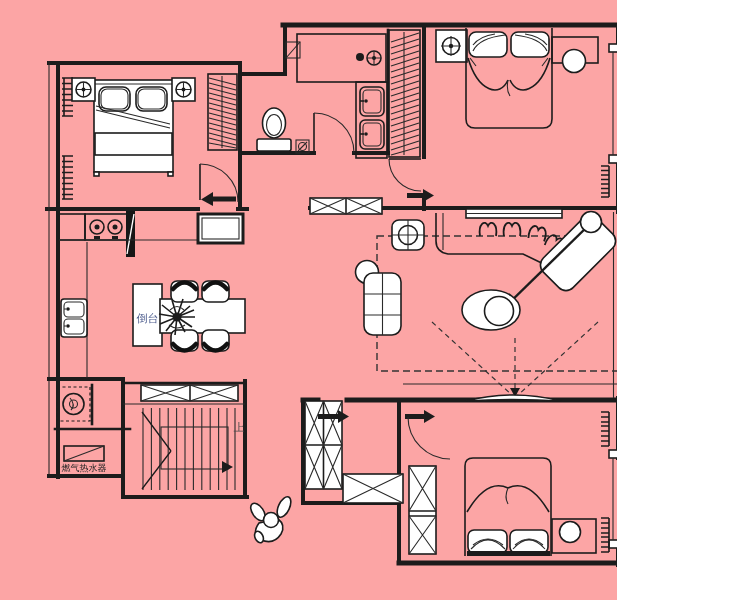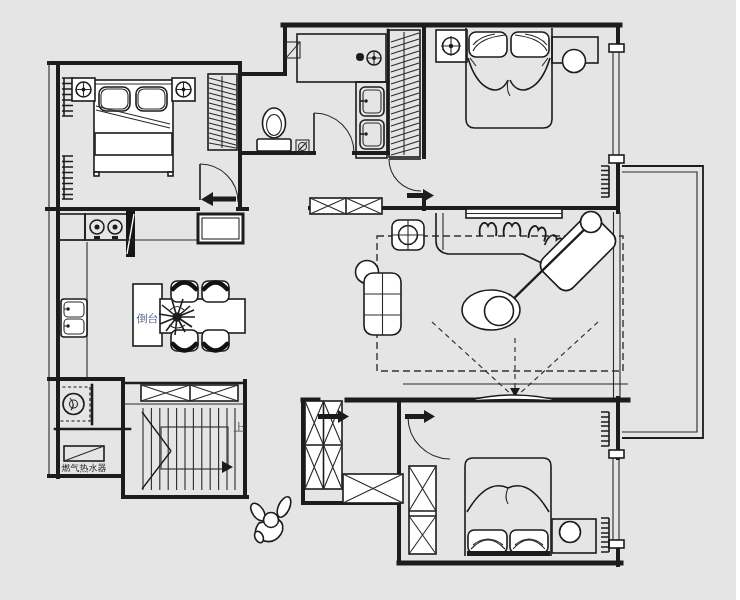--- a/index.html
+++ b/index.html
@@ -1,16 +1,16 @@
 <!DOCTYPE html>
 <html><head>
 <meta charset="utf-8">
 <style>
   html,body{margin:0;padding:0;background:#ffffff;}
-  .canvas{width:736px;height:600px;position:relative;background:#e5e5e5;overflow:hidden;}
+  .canvas{width:617px;height:600px;position:relative;background:#fca5a5;overflow:hidden;}
   svg text{font-family:"Liberation Sans","DejaVu Sans",sans-serif;}
   .w5{stroke:#1c1c1c;stroke-width:5;fill:none;stroke-linecap:square;}
   .w4{stroke:#1c1c1c;stroke-width:4;fill:none;stroke-linecap:square;}
   .w3{stroke:#1c1c1c;stroke-width:2.6;fill:none;stroke-linecap:square;}
   .med{stroke:#1c1c1c;stroke-width:1.6;fill:none;}
   .medw{stroke:#1c1c1c;stroke-width:1.6;fill:#ffffff;}
   .thin{stroke:#2a2a2a;stroke-width:1.1;fill:none;}
   .thin2{stroke:#1c1c1c;stroke-width:1.8;fill:none;}
   .dash{stroke:#333;stroke-width:1.4;fill:none;stroke-dasharray:7 4;}
   .dashthin{stroke:#333;stroke-width:1.2;fill:none;stroke-dasharray:5 4;}

